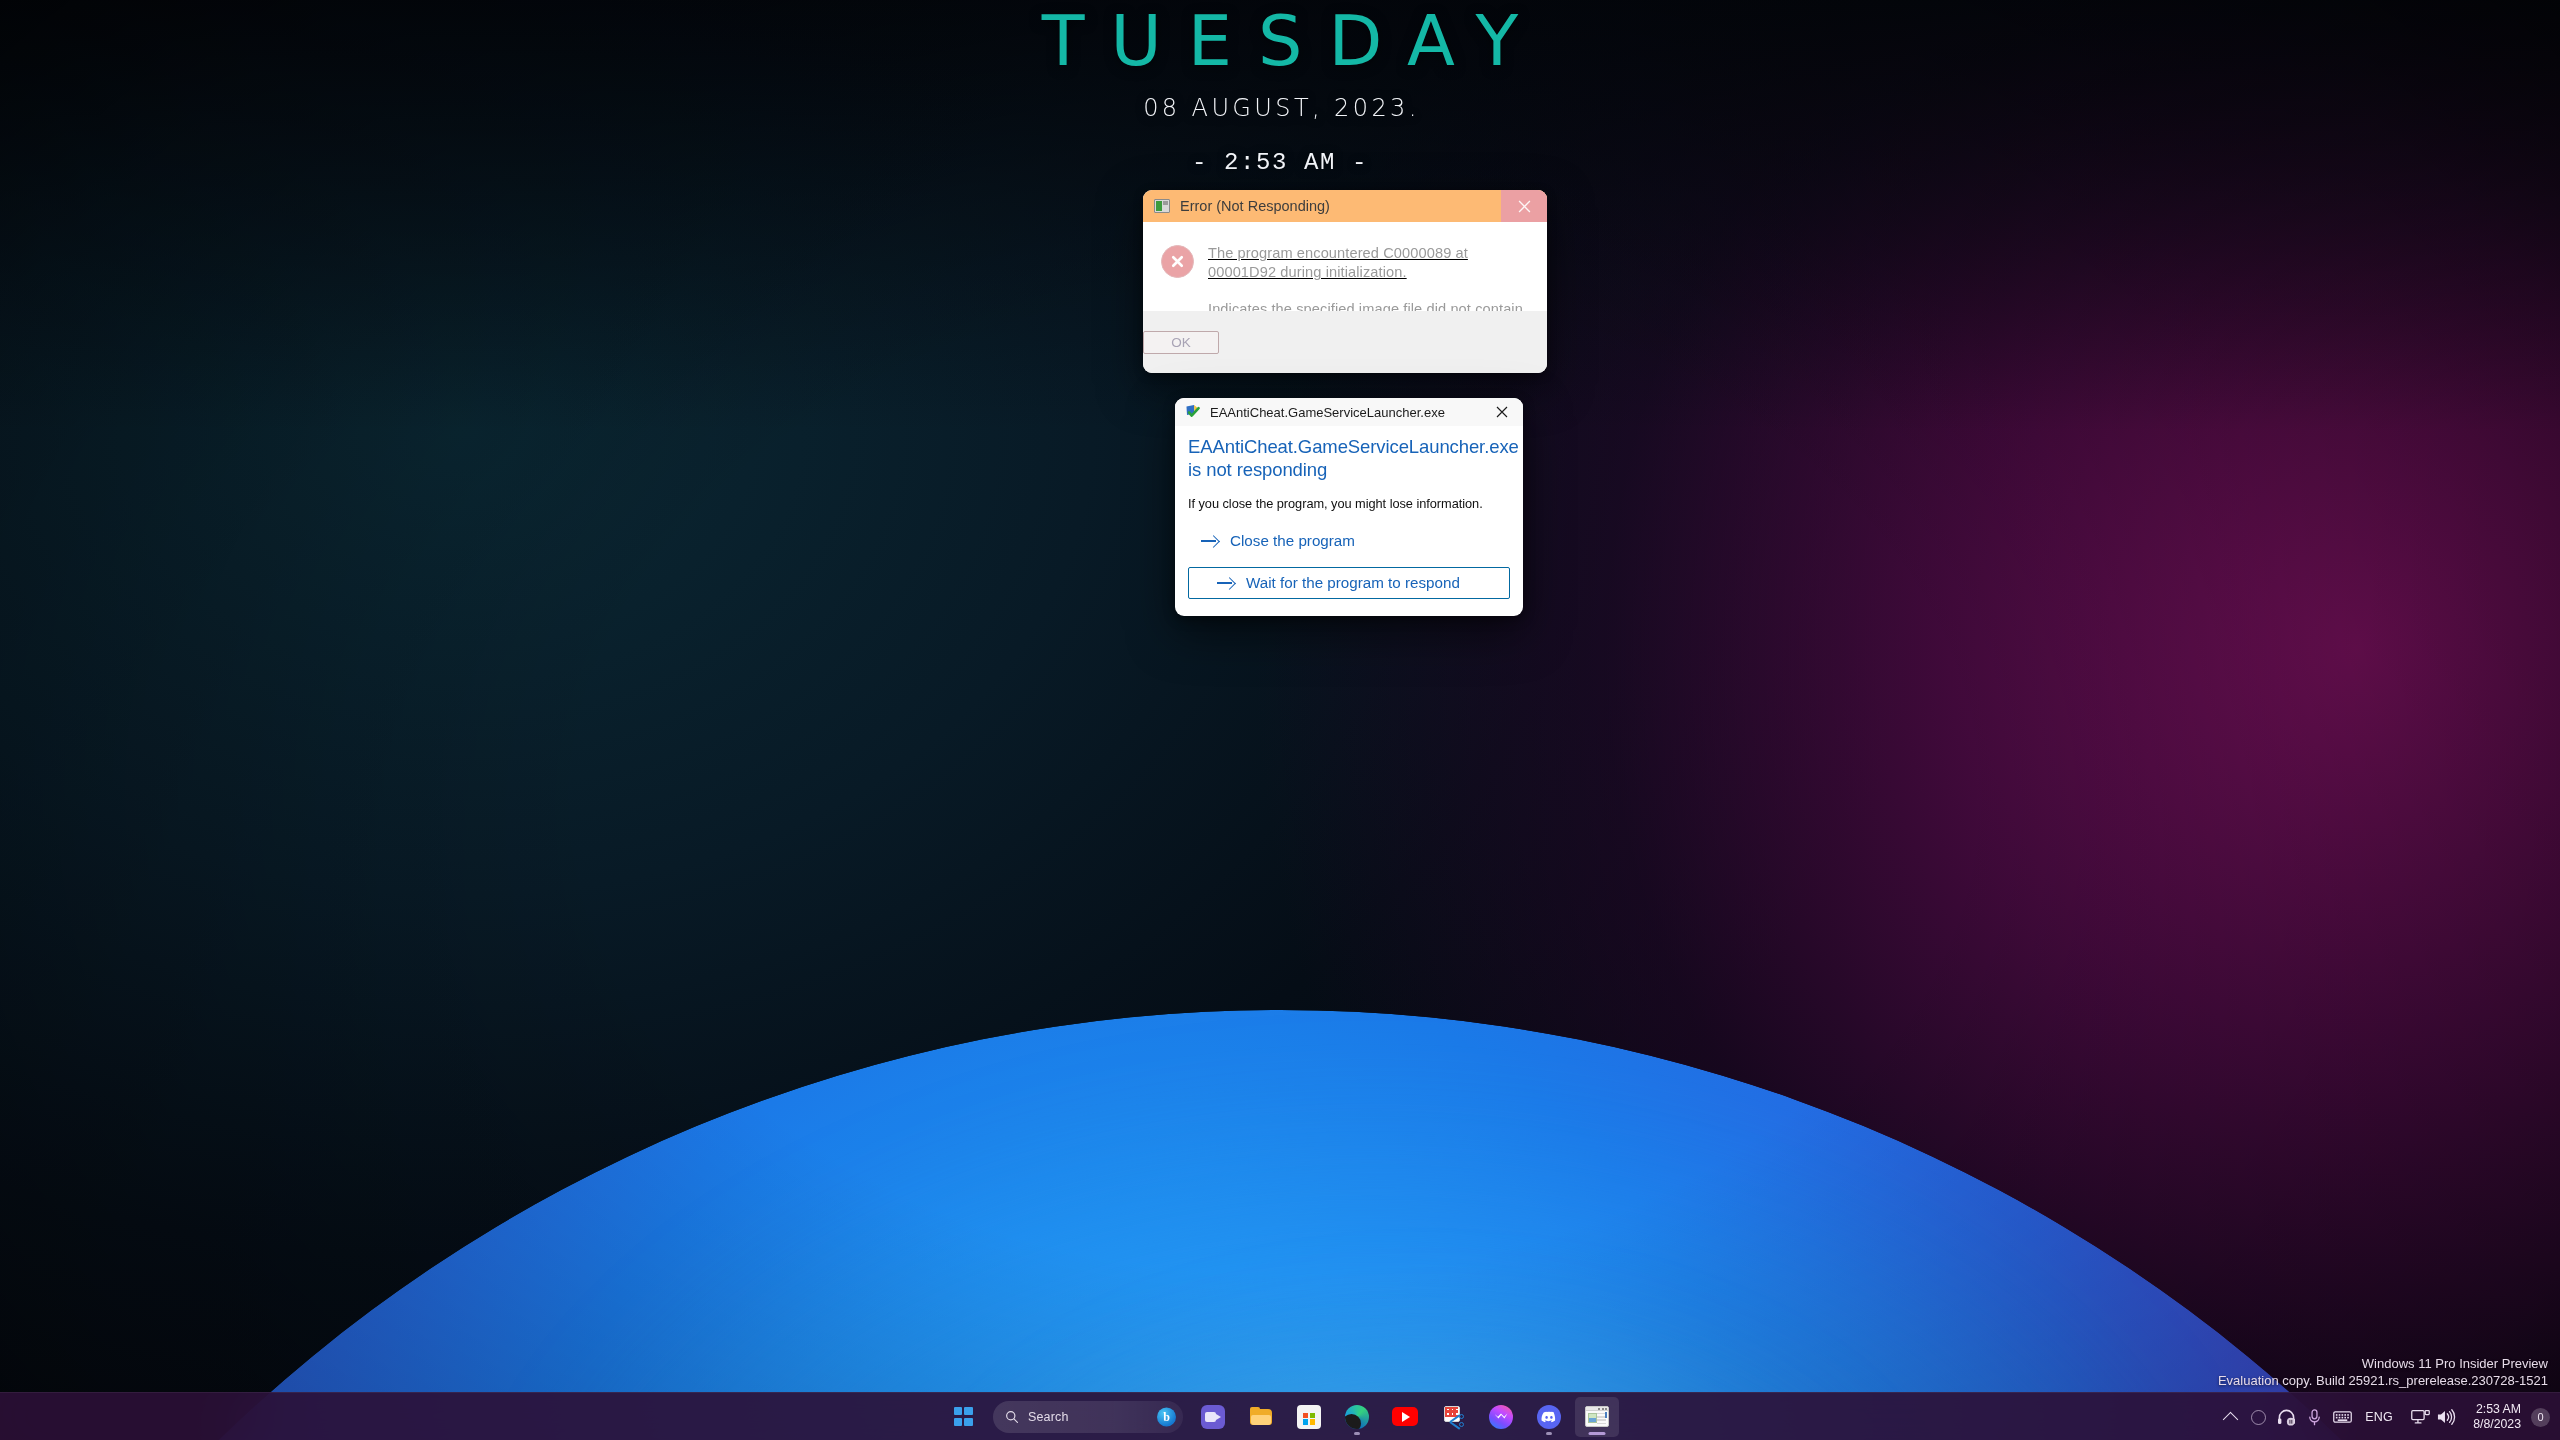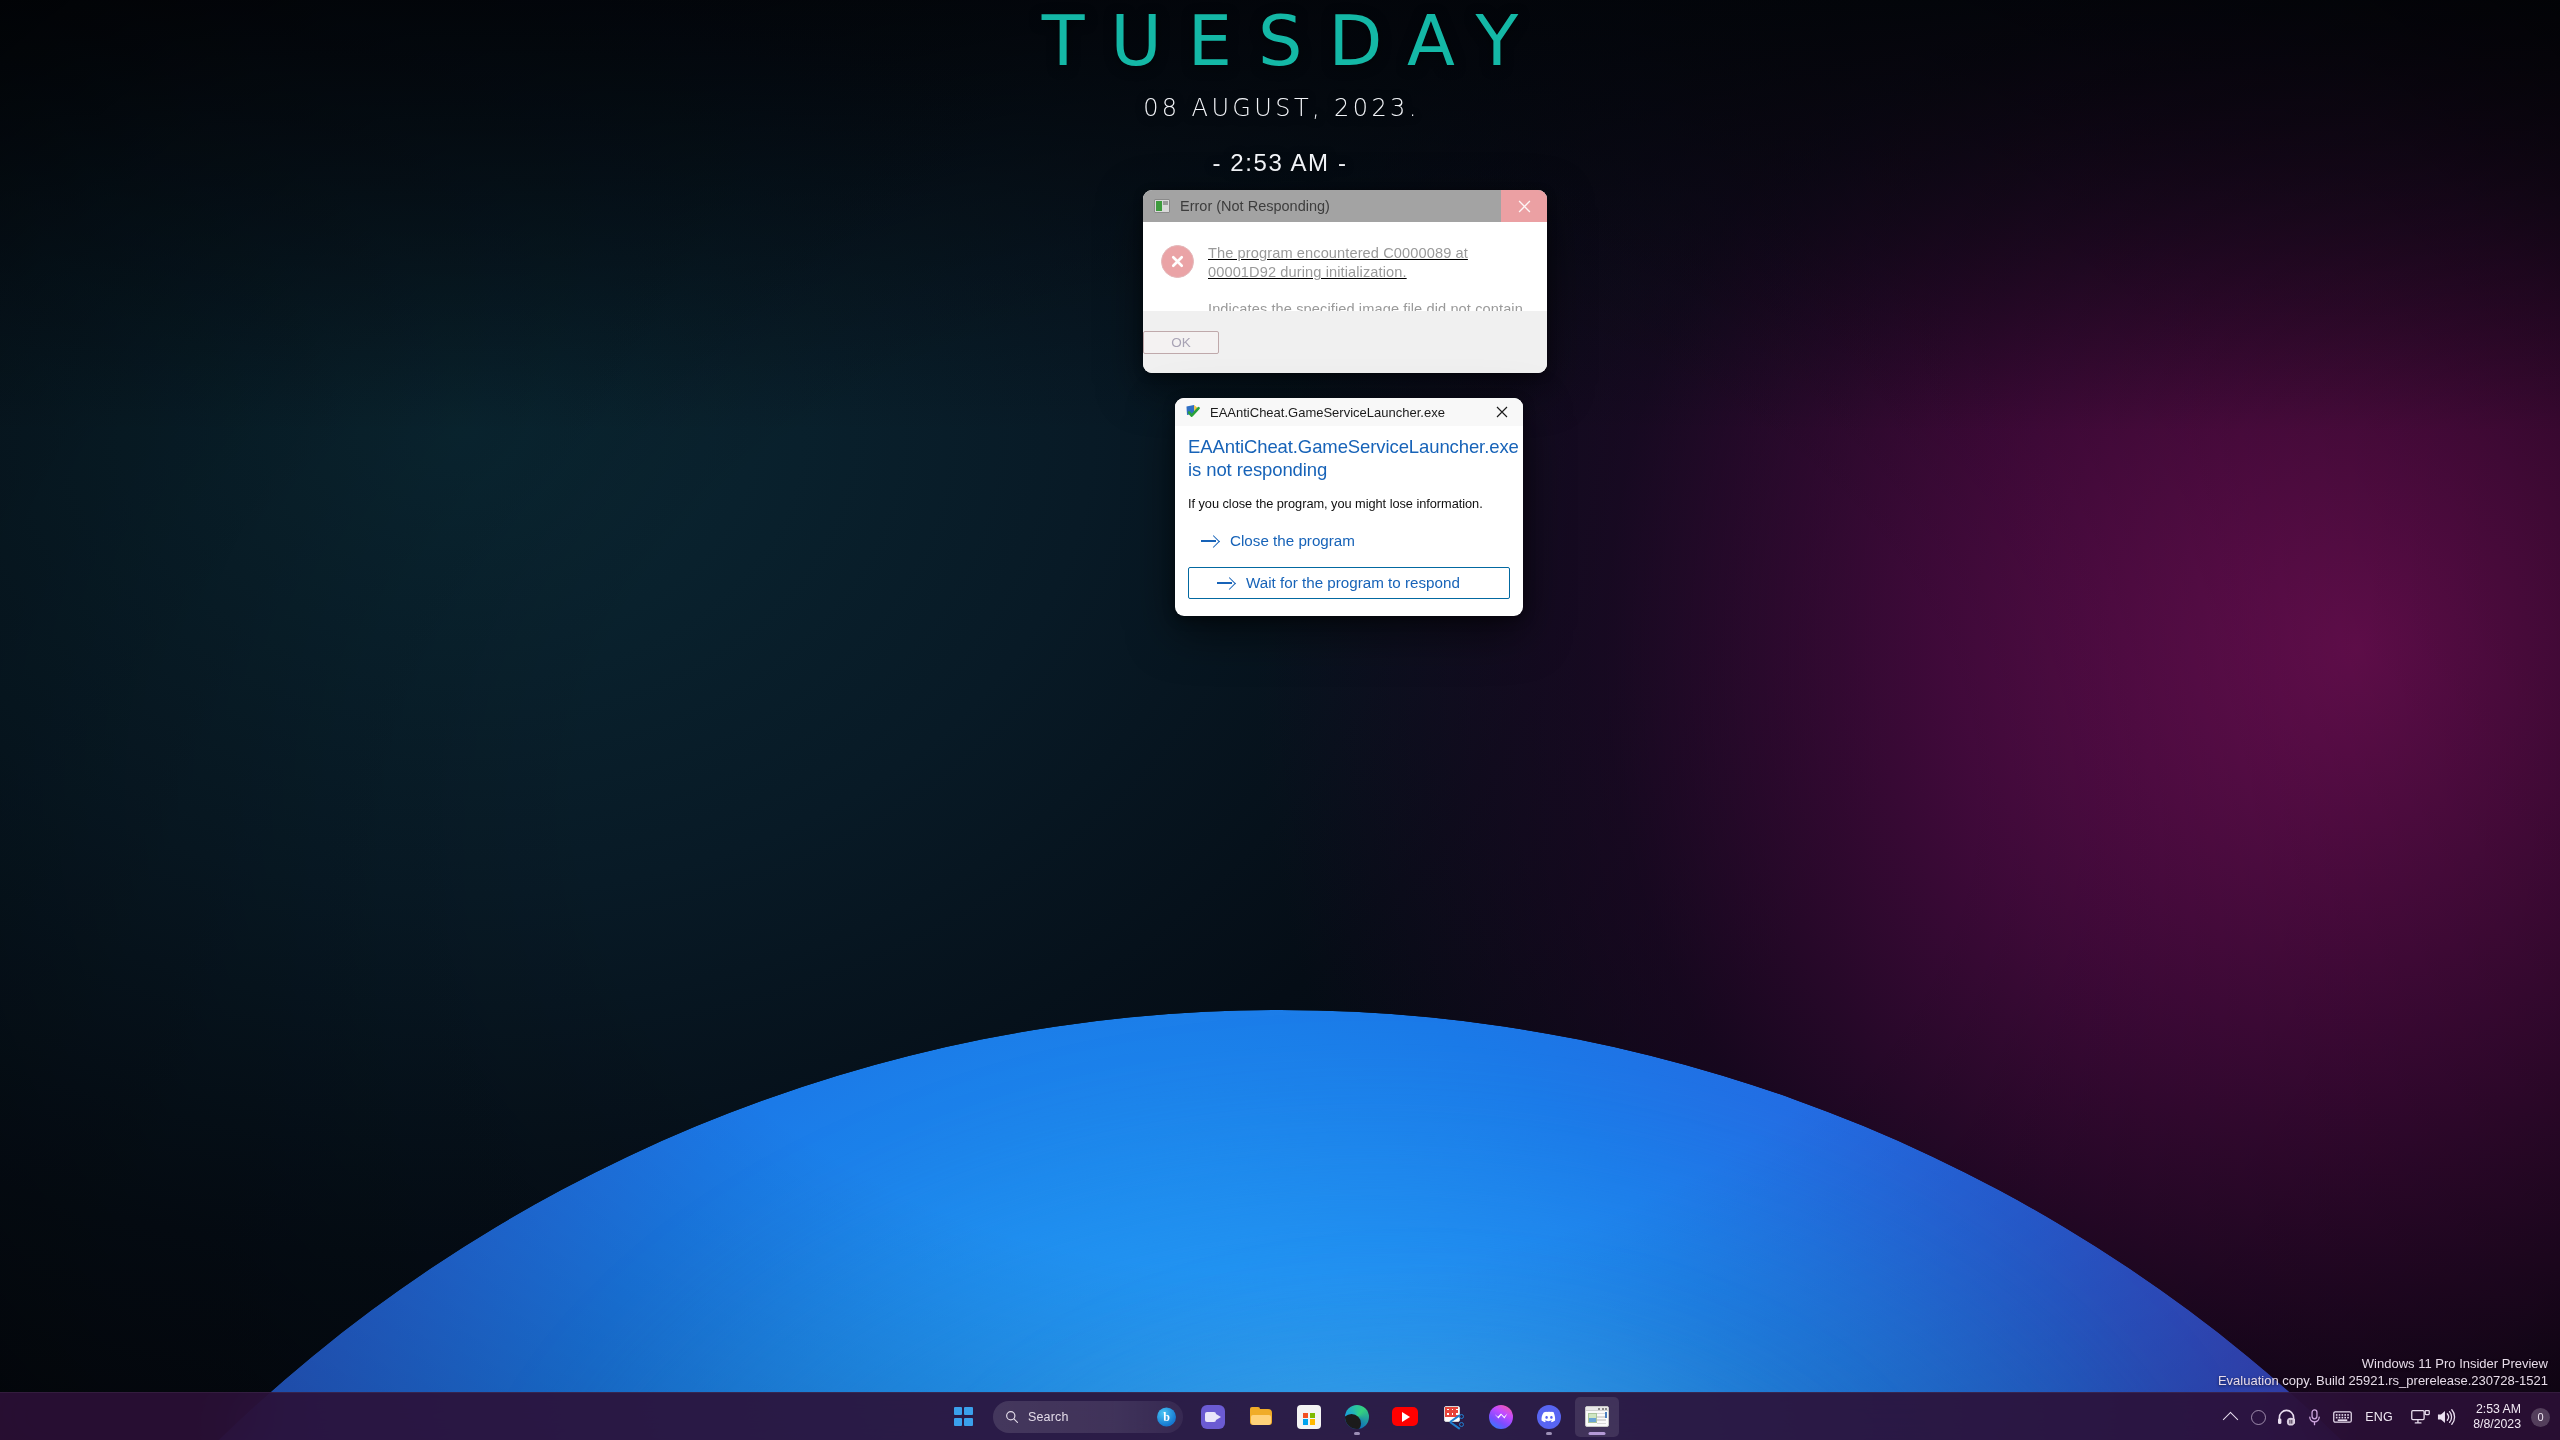--- a/index.html
+++ b/index.html
@@ -149,21 +149,21 @@
     font-family: "DejaVu Sans", sans-serif;
     font-size: 24px;
     letter-spacing: 3.4px;
     color: #f2f4f8;
     font-weight: 300;
     text-indent: 3px;
     filter: drop-shadow(0 1px 4px rgba(0,0,0,.6));
   }
   #time-line {
     margin-top: 27px;
-    font-family: Liberation Sans, sans-serif;
+    font-family: Liberation Mono, monospace;
     font-size: 24px;
     letter-spacing: 1.6px;
     color: #f4f6fa;
     font-weight: 300;
     filter: drop-shadow(0 1px 4px rgba(0,0,0,.6));
   }
 
   
   #error-dialog {
     position: absolute;
@@ -172,21 +172,21 @@
     background: #ffffff;
     border-radius: 9px;
     box-shadow: 0 14px 44px rgba(0,0,0,.52), 0 2px 10px rgba(0,0,0,.38);
     overflow: hidden;
     z-index: 30;
     font-family: "Liberation Sans", sans-serif;
   }
   #error-titlebar {
     position: relative;
     height: 32px;
-    background: #a3a3a3;
+    background: #fdba74;
     display: flex;
     align-items: center;
   }
   #error-title-icon {
     width: 16px; height: 14px;
     margin-left: 11px;
     background: #d8d8d8;
     border: 1px solid #8a8a8a;
     border-radius: 1px;
     position: relative;

